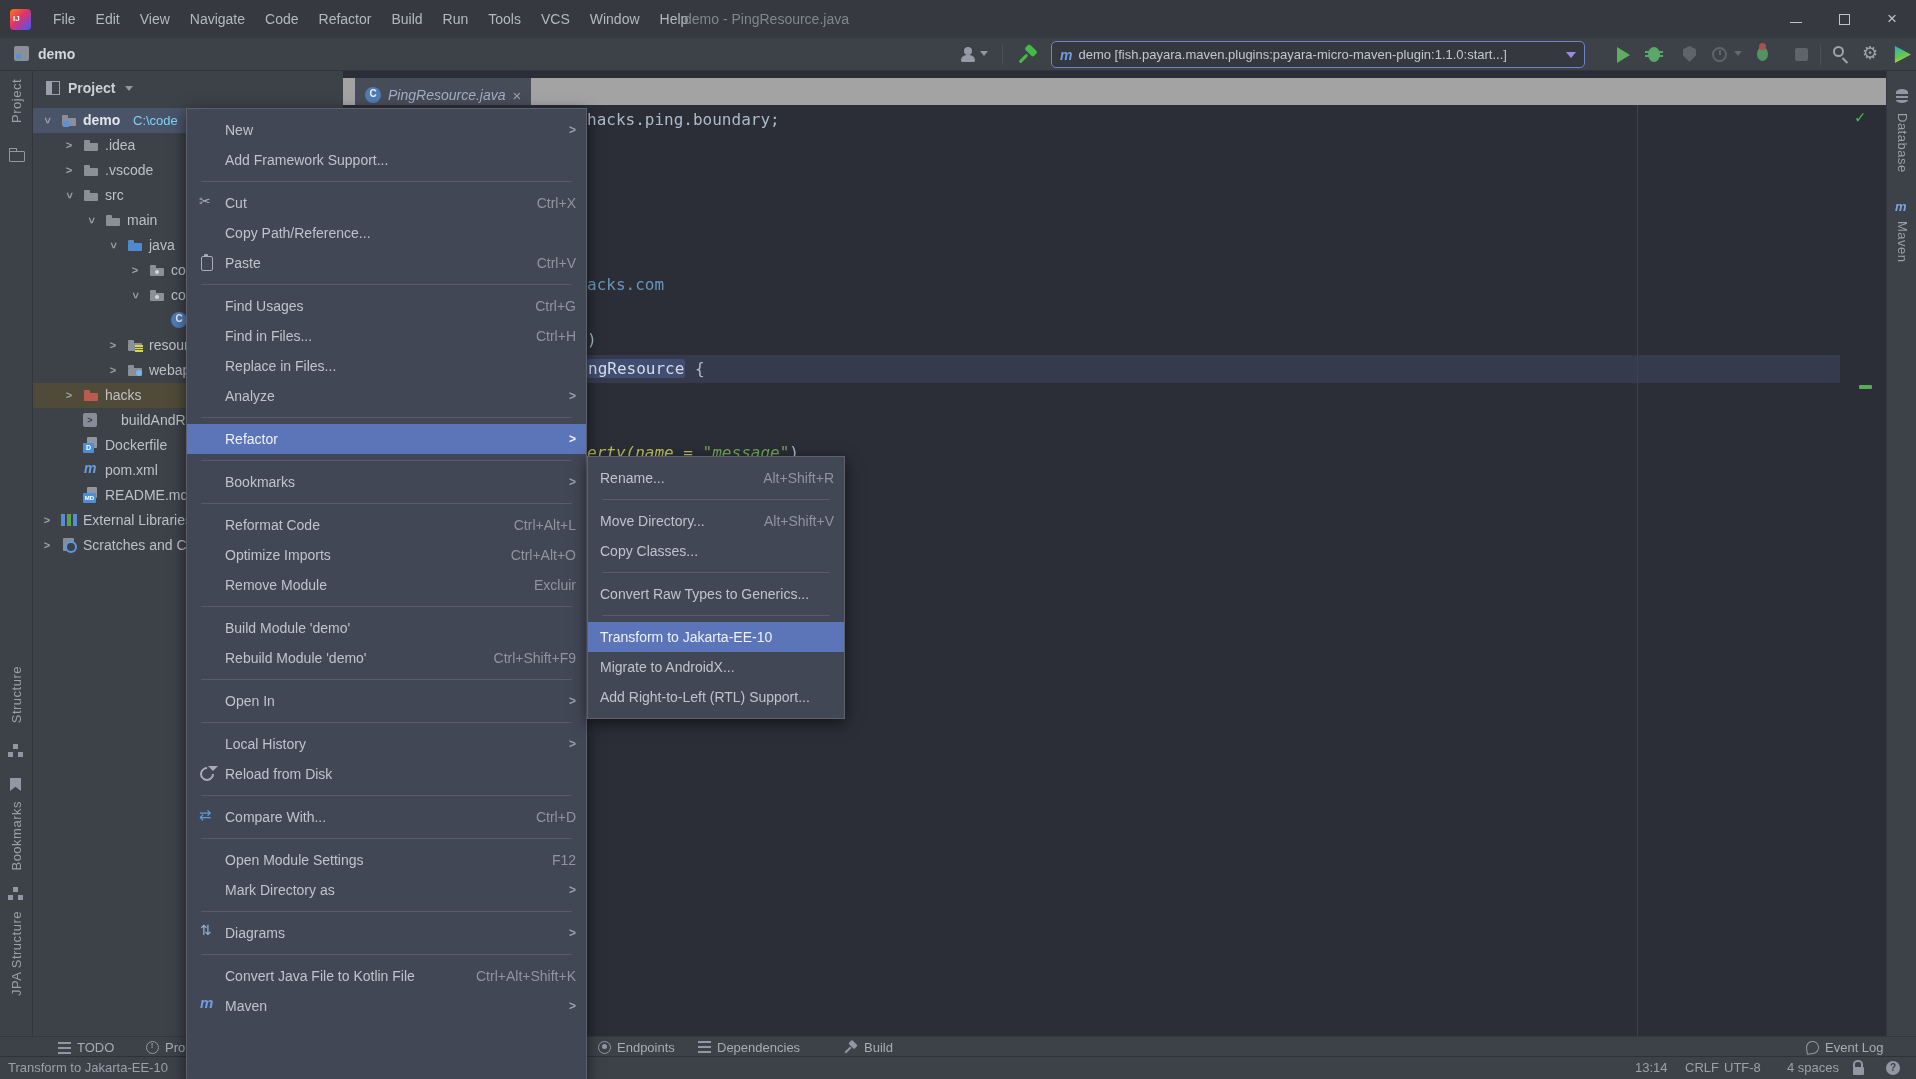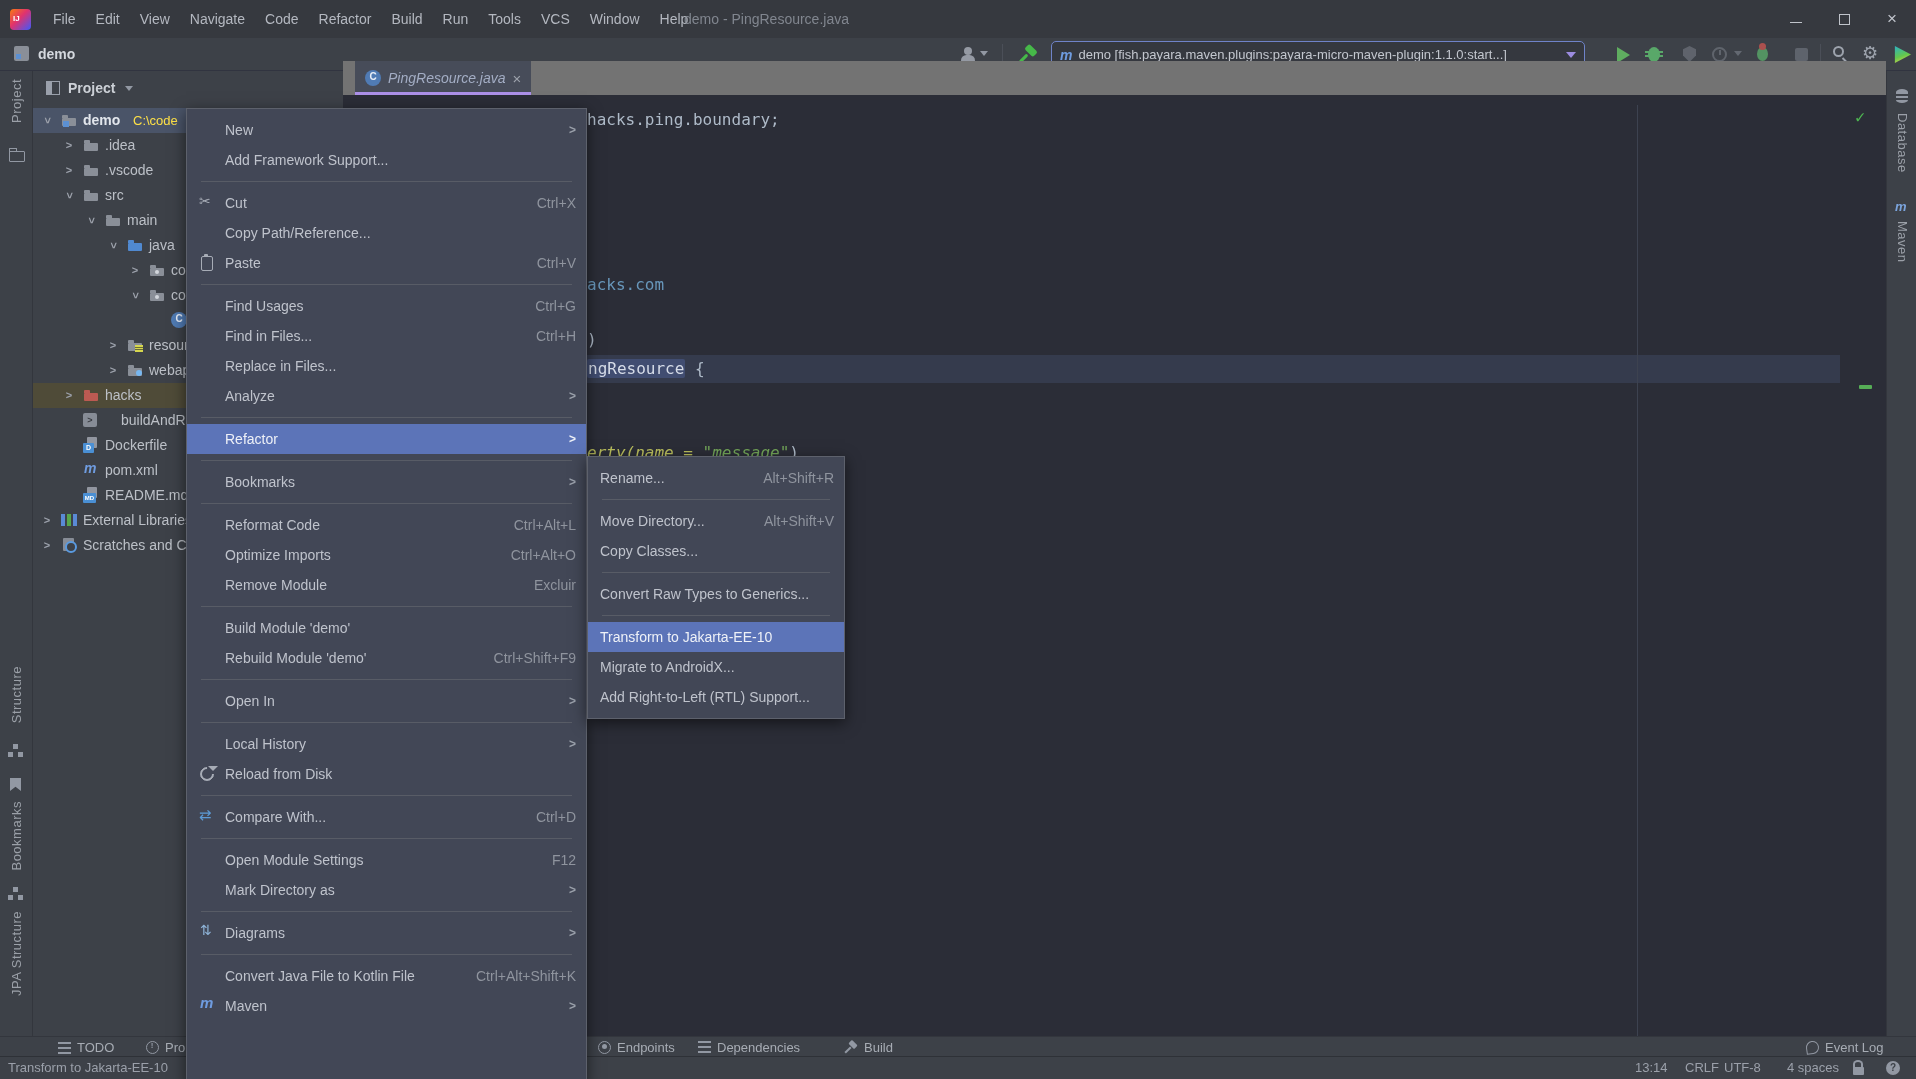--- a/index.html
+++ b/index.html
@@ -77,21 +77,21 @@
   #panel-header .ph-t { font-weight:bold; color:#ccd0d6; font-size:14px; }
   .ph-arrow { width:0; height:0; border-left:4px solid transparent; border-right:4px solid transparent; border-top:5px solid #9298a3; margin-left:10px; }
   .trow { position:absolute; left:0; width:100%; height:25px; display:flex; align-items:center; font-size:14px; color:#bcc0c7; white-space:nowrap; }
   .trow.sel { background:#4a5468; }
   .trow.excluded { background:#4f4b38; }
   .chev { position:absolute; width:12px; text-align:center; color:#9da2ac; font-size:11px; font-weight:bold; top:0; line-height:25px; }
   .chev.open { transform:rotate(90deg); }
   .chev::before { content:">"; }
   .tl { position:absolute; line-height:25px; }
   .tl.b { font-weight:bold; color:#e2e6ec; }
-  .tpath { color:#fde047; margin-left:7px; font-size:13px; }
+  .tpath { color:#7dd3fc; margin-left:7px; font-size:13px; }
   .tic { position:absolute; width:16px; height:16px; top:4px; }
   .fold::before { content:""; position:absolute; left:1px; top:6px; width:14px; height:8px; background:var(--fc,#8a8f98); border-radius:1px; }
   .fold::after { content:""; position:absolute; left:1px; top:3px; width:6px; height:3px; background:var(--fc,#8a8f98); border-radius:1px 1px 0 0; }
   .fold.blue { --fc:#5089d0; } .fold.red { --fc:#bc5a52; }
   .bdg { position:absolute; z-index:2; }
   .bdg.modsq { left:2px; bottom:1px; width:6px; height:6px; background:#5c90d2; }
   .bdg.pkdot { left:6px; top:8px; width:4px; height:4px; border-radius:50%; background:#d2d6dc; }
   .bdg.res { right:0; bottom:1px; width:8px; height:7px; background:repeating-linear-gradient(#d6d64e 0 1.6px,#6a6d35 1.6px 2.6px); }
   .bdg.webdot { right:1px; bottom:2px; width:6px; height:6px; border-radius:50%; background:#77b7f0; }
   .ic-class { border-radius:50%; background:#507bb4; }
@@ -101,21 +101,21 @@
   .ic-docker::before { content:""; position:absolute; left:4px; top:0; width:10px; height:11px; background:#9296a0; border-radius:1px; }
   .ic-docker::after { content:"D"; position:absolute; left:0; bottom:0; width:11px; height:10px; background:#4a8fd4; color:#fff; font-size:7px; font-weight:bold; text-align:center; line-height:10px; border-radius:1px; }
   .ic-md::before { content:""; position:absolute; left:4px; top:0; width:10px; height:11px; background:#9296a0; border-radius:1px; }
   .ic-md::after { content:"MD"; position:absolute; left:0; bottom:0; width:13px; height:10px; background:#4a8fd4; color:#fff; font-size:6px; font-weight:bold; text-align:center; line-height:10px; border-radius:1px; }
   .ic-pom::before { content:"m"; position:absolute; left:1px; top:-2px; font-style:italic; font-weight:bold; font-size:14px; color:#6f9ce0; }
   .ic-lib { top:6px; height:12px; background:linear-gradient(90deg,#5a8ad6 0 4px,transparent 4px 6px,#57a64a 6px 10px,transparent 10px 12px,#5a8ad6 12px 16px); }
   .ic-scratch::before { content:""; position:absolute; left:2px; top:1px; width:11px; height:13px; background:#878c96; border-radius:1px; }
   .ic-scratch::after { content:""; position:absolute; right:0; bottom:0; width:8px; height:8px; border-radius:50%; background:#3d4148; border:2px solid #5a9ae0; }
 
   
-  #tabbar { left:343px; top:61px; width:1543px; height:34px; background:#737373; }
+  #tabbar { left:343px; top:78px; width:1543px; height:34px; background:#a3a3a3; }
   #tab-active { position:absolute; left:12px; top:0; height:34px; padding:0 10px; background:#474c59; display:flex; align-items:center; gap:7px; }
   #tab-active::after { content:""; position:absolute; left:0; right:0; bottom:0; height:3px; background:#ac90e8; }
   .tab-cic { width:16px; height:16px; border-radius:50%; background:#507bb4; position:relative; }
   .tab-cic::before { content:"C"; position:absolute; width:16px; text-align:center; top:1px; font-size:10px; font-weight:bold; color:#e8eef7; }
   .tab-label { font-style:italic; color:#a3adc4; font-size:14px; }
   .tab-close { color:#9da2ac; font-size:15px; line-height:15px; }
   #editor { left:343px; top:105px; width:1543px; height:931px; background:#2b2d37;
     font-family:"DejaVu Sans Mono", monospace; font-size:16px; color:#aebac8; }
   .caretline { position:absolute; left:0; right:46px; top:250px; height:28px; background:#353b4d; }
   .guide { position:absolute; left:1294px; top:0; bottom:0; width:1px; background:#3d4250; }

